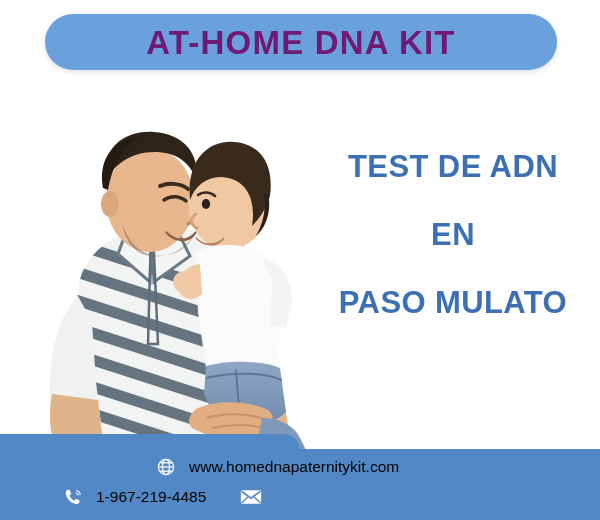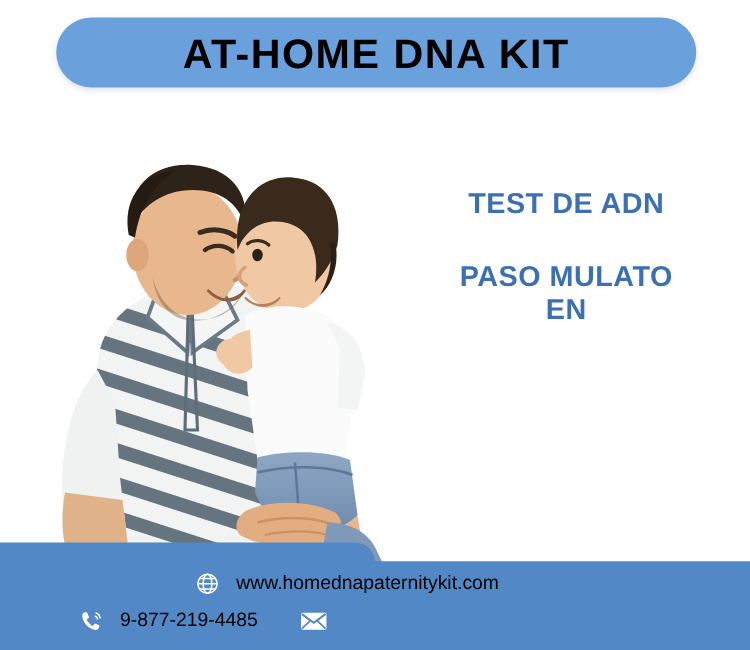--- a/index.html
+++ b/index.html
@@ -36,40 +36,40 @@
     width: 512px;
     height: 56px;
     background: #6aa0db;
     border-radius: 28px;
     box-shadow: 0 2px 5px rgba(60,90,130,0.18);
     display: flex;
     align-items: center;
     justify-content: center;
   }
   .title-text {
-    color: #000000;
+    color: #701a75;
     font-size: 33px;
     font-weight: bold;
     letter-spacing: 1.2px;
     line-height: 1;
     white-space: nowrap;
     font-family: "Liberation Sans", sans-serif;
   }
 
   
   .headline-block {
     position: absolute;
     left: 318px;
     top: 150px;
     width: 270px;
     text-align: center;
     color: #3d70b2;
   }
   .headline-line {
-    font-size: 23px;
+    font-size: 31px;
     font-weight: bold;
     letter-spacing: 0.4px;
     line-height: 1.1;
     color: #3d70b2;
     margin: 0 0 34px 0;
     white-space: nowrap;
   }
   .headline-line.last { margin-bottom: 0; }
 
   
@@ -266,22 +266,22 @@
         <path d="M206 336 C 224 331, 248 331, 264 337" stroke="#c9906a" stroke-width="2" fill="none"></path>
         <path d="M212 346 C 230 342, 250 342, 262 346" stroke="#c9906a" stroke-width="1.8" fill="none"></path>
 
         <path d="M262 336 C 280 336, 296 344, 302 360 L 306 368 L 256 368 Z" fill="#7e9ab8"></path>
       </g>
     </svg>
   </div>
 
   <div class="headline-block">
     <div class="headline-line">TEST DE ADN</div>
+    <div class="headline-line">EN</div>
     <div class="headline-line last">PASO MULATO</div>
-    <div class="headline-line">EN</div>
   </div>
 
   <div class="footer">
     <div class="footer-left-block"></div>
     <div class="footer-right-block"></div>
 
     <div class="footer-content">
 
       <div class="footer-row row-web">
         <span class="ficon">
@@ -301,21 +301,21 @@
         <span class="contact-item">
           <span class="ficon">
             <svg width="20" height="20" viewBox="0 0 24 24">
               <path d="M6.2 3.2 C 4.6 3.4, 3.2 5.0, 3.3 6.8 C 3.8 13.6, 9.2 19.4, 16.0 20.4
                        C 17.8 20.6, 19.4 19.2, 19.6 17.6 L 19.8 15.8 L 15.4 14.2 L 13.6 16.6
                        C 11.0 15.2, 8.8 12.9, 7.6 10.2 L 10.0 8.4 L 8.2 3.9 Z" fill="#ffffff"></path>
               <path d="M16.6 4.0 C 18.8 4.8, 20.2 6.6, 20.6 8.8" stroke="#ffffff" stroke-width="1.4" fill="none" stroke-linecap="round"></path>
               <path d="M15.8 7.2 C 17.0 7.7, 17.8 8.6, 18.0 9.8" stroke="#ffffff" stroke-width="1.4" fill="none" stroke-linecap="round"></path>
             </svg>
           </span>
-          <span class="ftext">9-877-219-4485</span>
+          <span class="ftext">1-967-219-4485</span>
         </span>
 
         <span class="contact-gap"></span>
 
         <span class="contact-item">
           <span class="ficon">
             <svg width="22" height="20" viewBox="0 0 26 20">
               <rect x="1" y="2" width="24" height="16" rx="1.6" fill="#ffffff"></rect>
               <path d="M1.8 3.2 L 13 11.4 L 24.2 3.2" stroke="#5288c5" stroke-width="2" fill="none"></path>
               <path d="M1.8 17 L 9.6 9.6 M 24.2 17 L 16.4 9.6" stroke="#5288c5" stroke-width="1.6" fill="none"></path>

